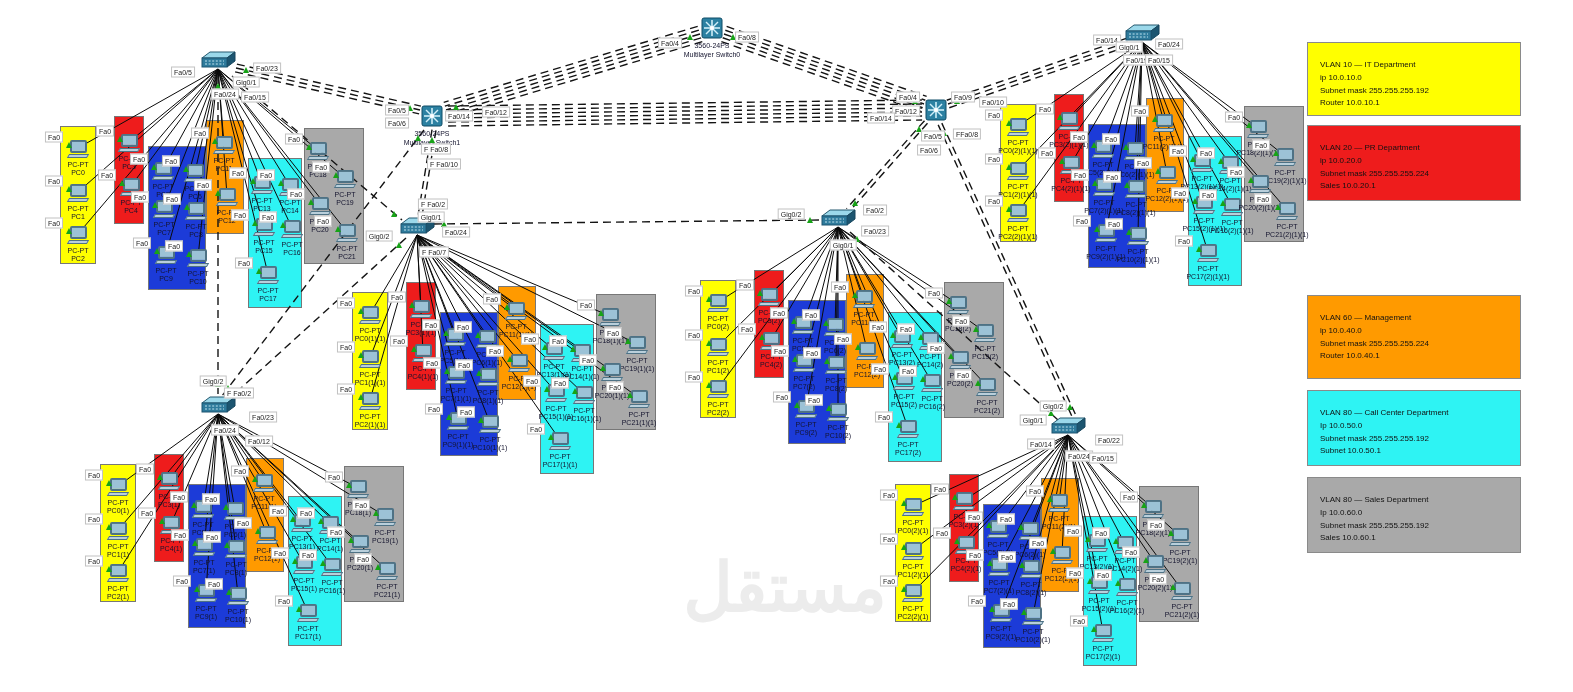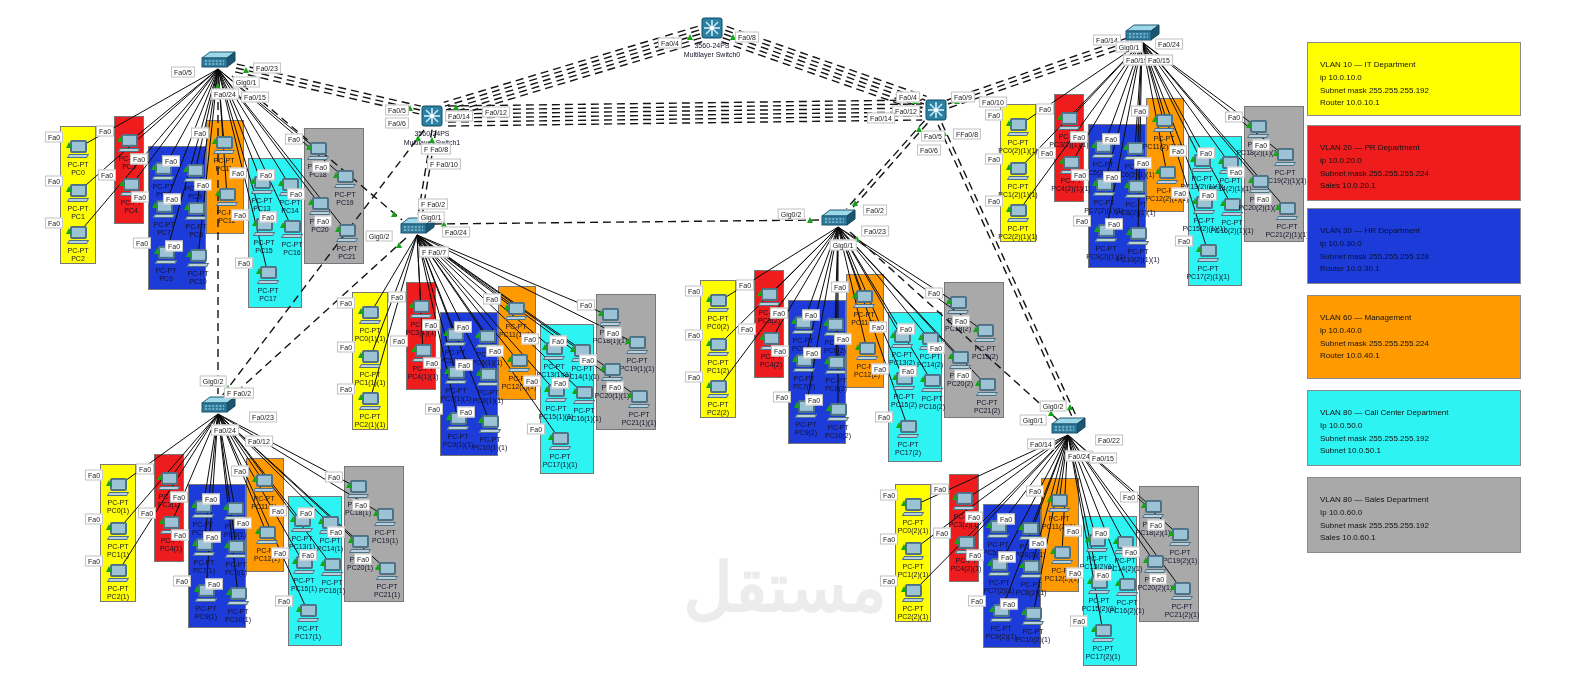--- a/index.html
+++ b/index.html
@@ -1983,26 +1983,20 @@
       <div>ip 10.0.10.0</div>
       <div>Subnet mask 255.255.255.192</div>
       <div>Router 10.0.10.1</div>
     </div>
     <div class="legend-item" style="top: 125px; height: 76px; background: rgb(238, 28, 28);">
       <div>VLAN 20 — PR Department</div>
       <div>ip 10.0.20.0</div>
       <div>Subnet mask 255.255.255.224</div>
       <div>Sales 10.0.20.1</div>
     </div>
-    <div class="legend-item" style="color: rgb(4, 16, 61); top: 208px; height: 76px; background: rgb(28, 59, 216);">
-      <div>VLAN 30 — HR Department</div>
-      <div>ip 10.0.30.0</div>
-      <div>Subnet mask 255.255.255.128</div>
-      <div>Router 10.0.30.1</div>
-    </div>
     <div class="legend-item" style="top: 295px; height: 84px; background: rgb(255, 154, 0);">
       <div>VLAN 60 — Management</div>
       <div>ip 10.0.40.0</div>
       <div>Subnet mask 255.255.255.224</div>
       <div>Router 10.0.40.1</div>
     </div>
     <div class="legend-item" style="top: 390px; height: 76px; background: rgb(46, 243, 243);">
       <div>VLAN 80 — Call Center Department</div>
       <div>Ip 10.0.50.0</div>
       <div>Subnet mask 255.255.255.192</div>

